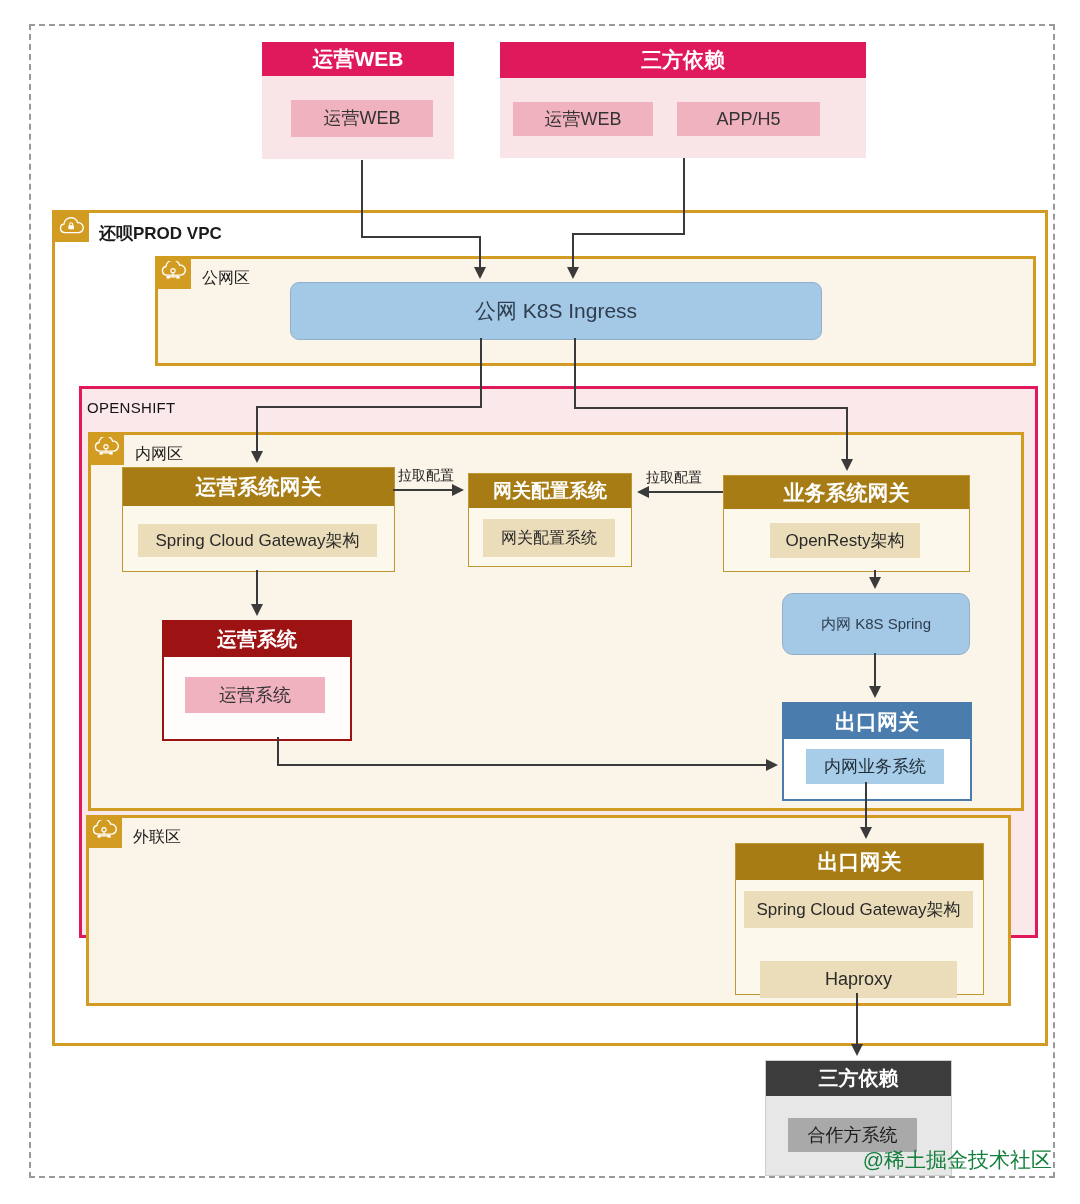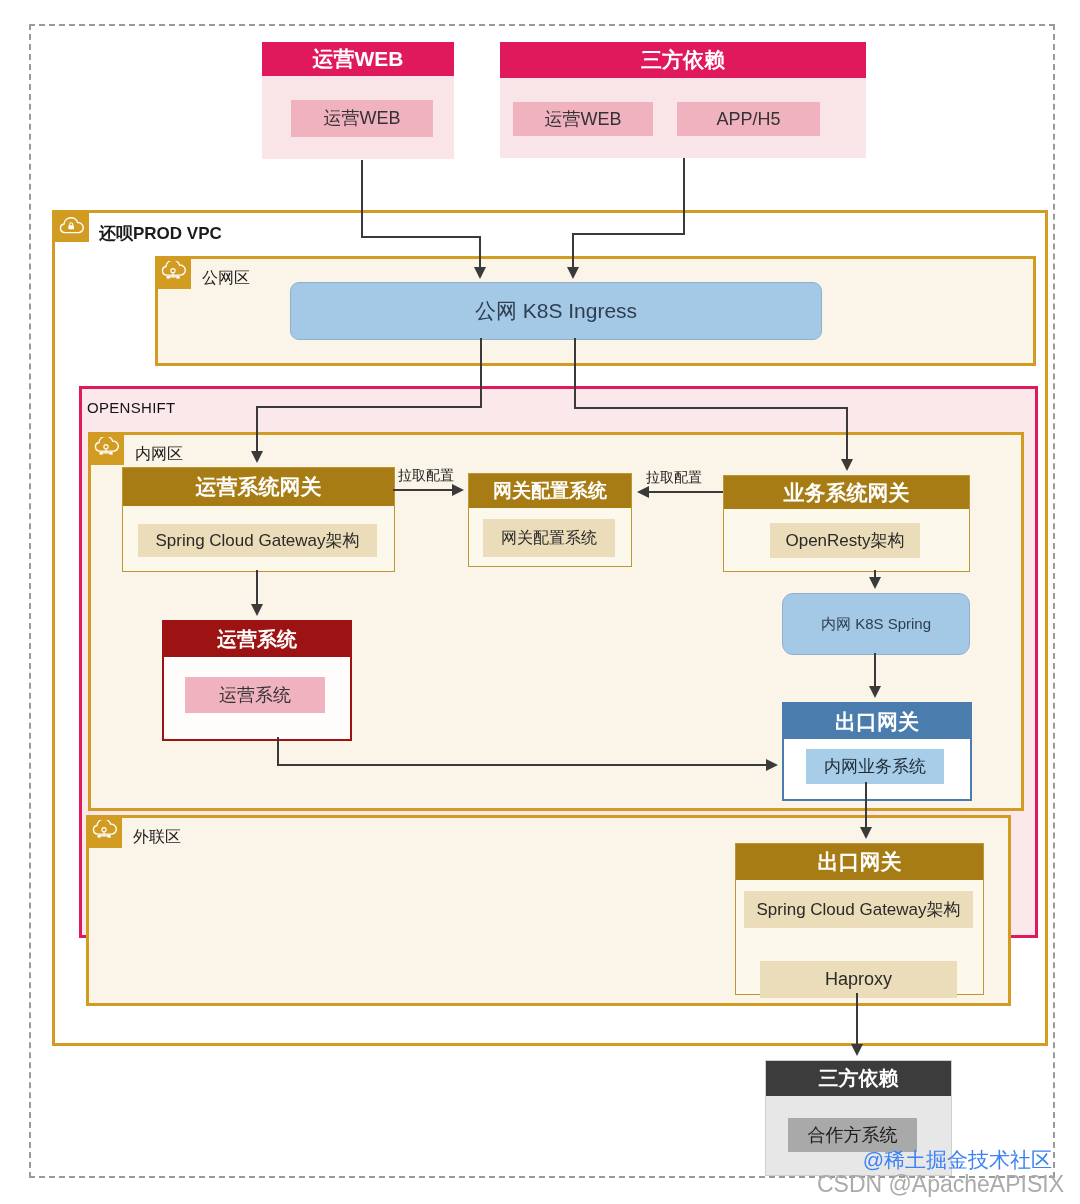--- a/index.html
+++ b/index.html
@@ -34,21 +34,21 @@
   .third{border:1px solid #cfcfcf;background:var(--gray_body);}
   .dark-header{background:var(--dark_header);color:#fff;font-weight:bold;text-align:center;}
   .pink-item{position:absolute;background:var(--pink_item);color:#333;text-align:center;}
   .blue-item{position:absolute;background:var(--blue_item);color:#1f2b36;text-align:center;}
   .gray-item{position:absolute;background:var(--gray_item);color:#1c1c1c;text-align:center;}
   
   .ingress{background:var(--blue_ingress);border:1px solid #8fafcb;border-radius:9px;
     display:flex;align-items:center;justify-content:center;font-size:21px;color:#2f3e4e;}
   
   .edge-label{font-size:14px;color:#222;text-align:center;}
-  .watermark{color:#3b82f6;white-space:nowrap;}
+  .watermark{color:#15803d;white-space:nowrap;}
   svg.connectors{pointer-events:none;}
 </style>
 </head>
 <body>
 
 <div id="canvas">
 
   <div class="abs dashed-frame" style="left:29px;top:24px;width:1022px;height:1150px;"></div>
 
   <div class="abs vpc" style="left:52px;top:210px;width:990px;height:830px;">
@@ -179,15 +179,14 @@
       <path d="M278 737 V765 H776" marker-end="url(#arrow)"></path>
       <path d="M866 782 V837" marker-end="url(#arrow)"></path>
       <path d="M857 993 V1054" marker-end="url(#arrow)"></path>
     </g>
   </svg>
 
   <div class="abs edge-label" style="left:392px;top:467px;width:68px;">拉取配置</div>
   <div class="abs edge-label" style="left:640px;top:469px;width:68px;">拉取配置</div>
 
   <div class="abs watermark" style="right:28px;top:1146px;font-size:21px;">@稀土掘金技术社区</div>
-  <div class="abs watermark" style="right:16px;top:1171px;font-size:23px;color:#ababab;">CSDN @ApacheAPISIX</div>
 
 </div>
 
 </body></html>

